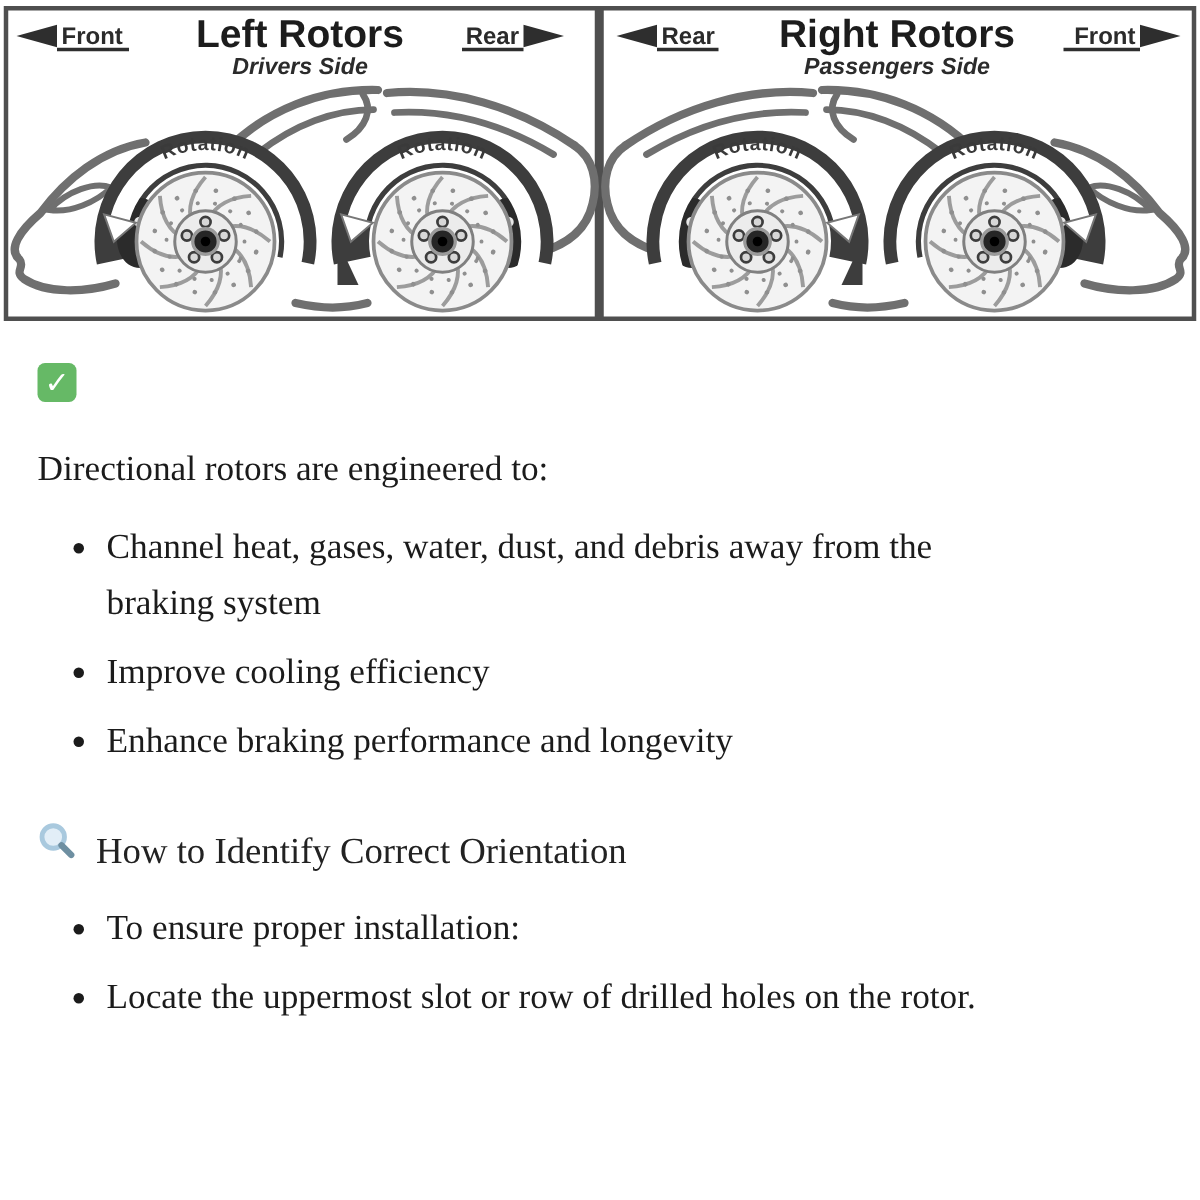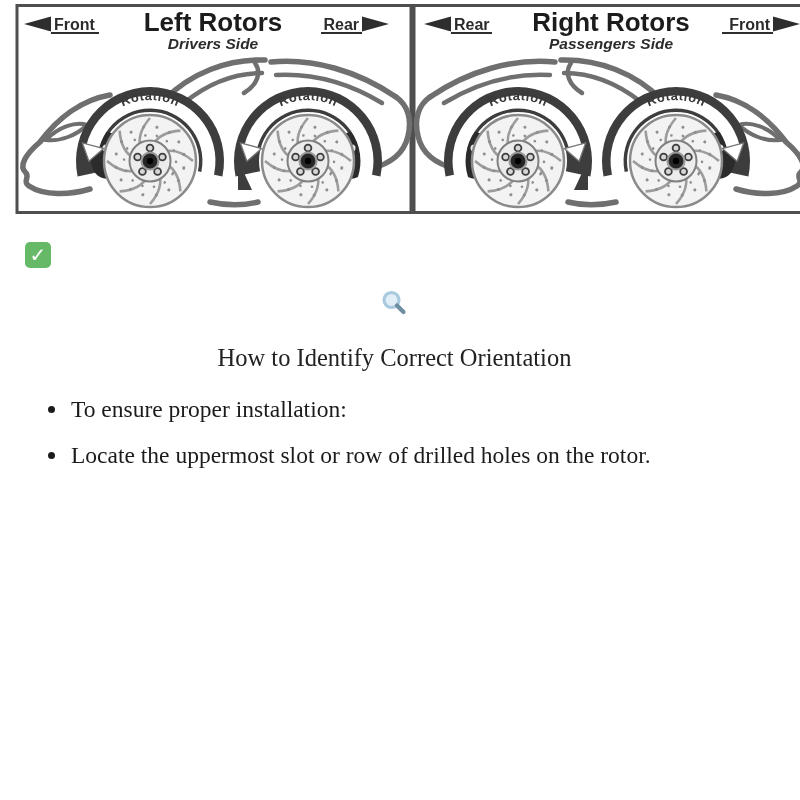--- a/index.html
+++ b/index.html
@@ -1,42 +1,42 @@
 <!DOCTYPE html>
 <html><head>
 <meta charset="utf-8">
 <style>
   html,body{margin:0;padding:0;}
   body{width:800px;height:800px;background:#ffffff;overflow:hidden;
        font-family:"Liberation Serif","DejaVu Serif",serif;color:#1b1b1b;}
   .page{width:800px;height:800px;position:relative;}
 
   
-  .figure{display:block;margin:3px 5px 0 0;padding-left:13px;}
+  .figure{display:block;margin:3px 5px 0 0;}
   .figure svg{display:block;}
   .dirlabel{font-family:"Liberation Sans","DejaVu Sans",sans-serif;font-size:16px;font-weight:bold;fill:#2b2b2b;}
   .ptitle{font-family:"Liberation Sans","DejaVu Sans",sans-serif;font-size:26px;font-weight:bold;fill:#1c1c1c;}
   .psub{font-family:"Liberation Sans","DejaVu Sans",sans-serif;font-size:15.5px;font-weight:bold;font-style:italic;fill:#2b2b2b;}
   .rot{font-family:"Liberation Sans","DejaVu Sans",sans-serif;font-size:13px;font-weight:bold;fill:#3a3a3a;letter-spacing:.5px;}
 
   
   .content{padding:0 36px 0 25px;font-size:23.5px;line-height:37px;}
   .intro{margin:17px 0 0 0;max-width:690px;}
   .heading-bold{margin-top:27px;display:flex;align-items:center;gap:11px;
                 font-weight:bold;font-size:24.5px;}
   .check-icon{display:inline-flex;width:26px;height:26px;background:#66b966;border-radius:5px;
               align-items:center;justify-content:center;color:#fff;font-size:20px;font-weight:bold;
               font-family:"DejaVu Sans",sans-serif;flex:0 0 auto;}
   .lead{margin:27px 0 0 0;}
   ul{margin:15px 0 0 0;padding:0 0 0 44px;}
   li{margin:0 0 9px 0;padding-left:2px;}
   .list-why li{max-width:620px;}
   .list-how li{max-width:655px;}
-  .heading-plain{margin-top:22px;display:flex;align-items:center;gap:12px;
-                 font-weight:normal;font-size:24.5px;color:#222;flex-direction:column;}
+  .heading-plain{margin-top:35px;display:flex;align-items:center;gap:12px;
+                 font-weight:normal;font-size:24.5px;color:#222;}
   .mag-icon{flex:0 0 auto;display:inline-block;}
 </style>
 </head>
 <body>
 
 <div class="page">
 
   <div class="figure">
     <svg width="800" height="212" viewBox="0 0 800 212">
       <defs>
@@ -164,21 +164,27 @@
     </svg>
   </div>
 
   <div class="content">
 
 
     <div class="heading-bold">
       <span class="check-icon">✓</span>
     </div>
 
-
+    <p class="lead">Directional rotors are engineered to:</p>
+
+    <ul class="list-why">
+      <li>Channel heat, gases, water, dust, and debris away from the braking system</li>
+      <li>Improve cooling efficiency</li>
+      <li>Enhance braking performance and longevity</li>
+    </ul>
 
     <div class="heading-plain">
       <span class="mag-icon">
         <svg width="27" height="27" viewBox="0 0 27 27">
           <circle cx="10.5" cy="10" r="7.5" fill="#e2eef7" stroke="#a9c9de" stroke-width="3.2"></circle>
           <line x1="16" y1="15.5" x2="22.5" y2="22" stroke="#6e8fa1" stroke-width="4.2" stroke-linecap="round"></line>
         </svg>
       </span>
       <span>How to Identify Correct Orientation</span>
     </div>

